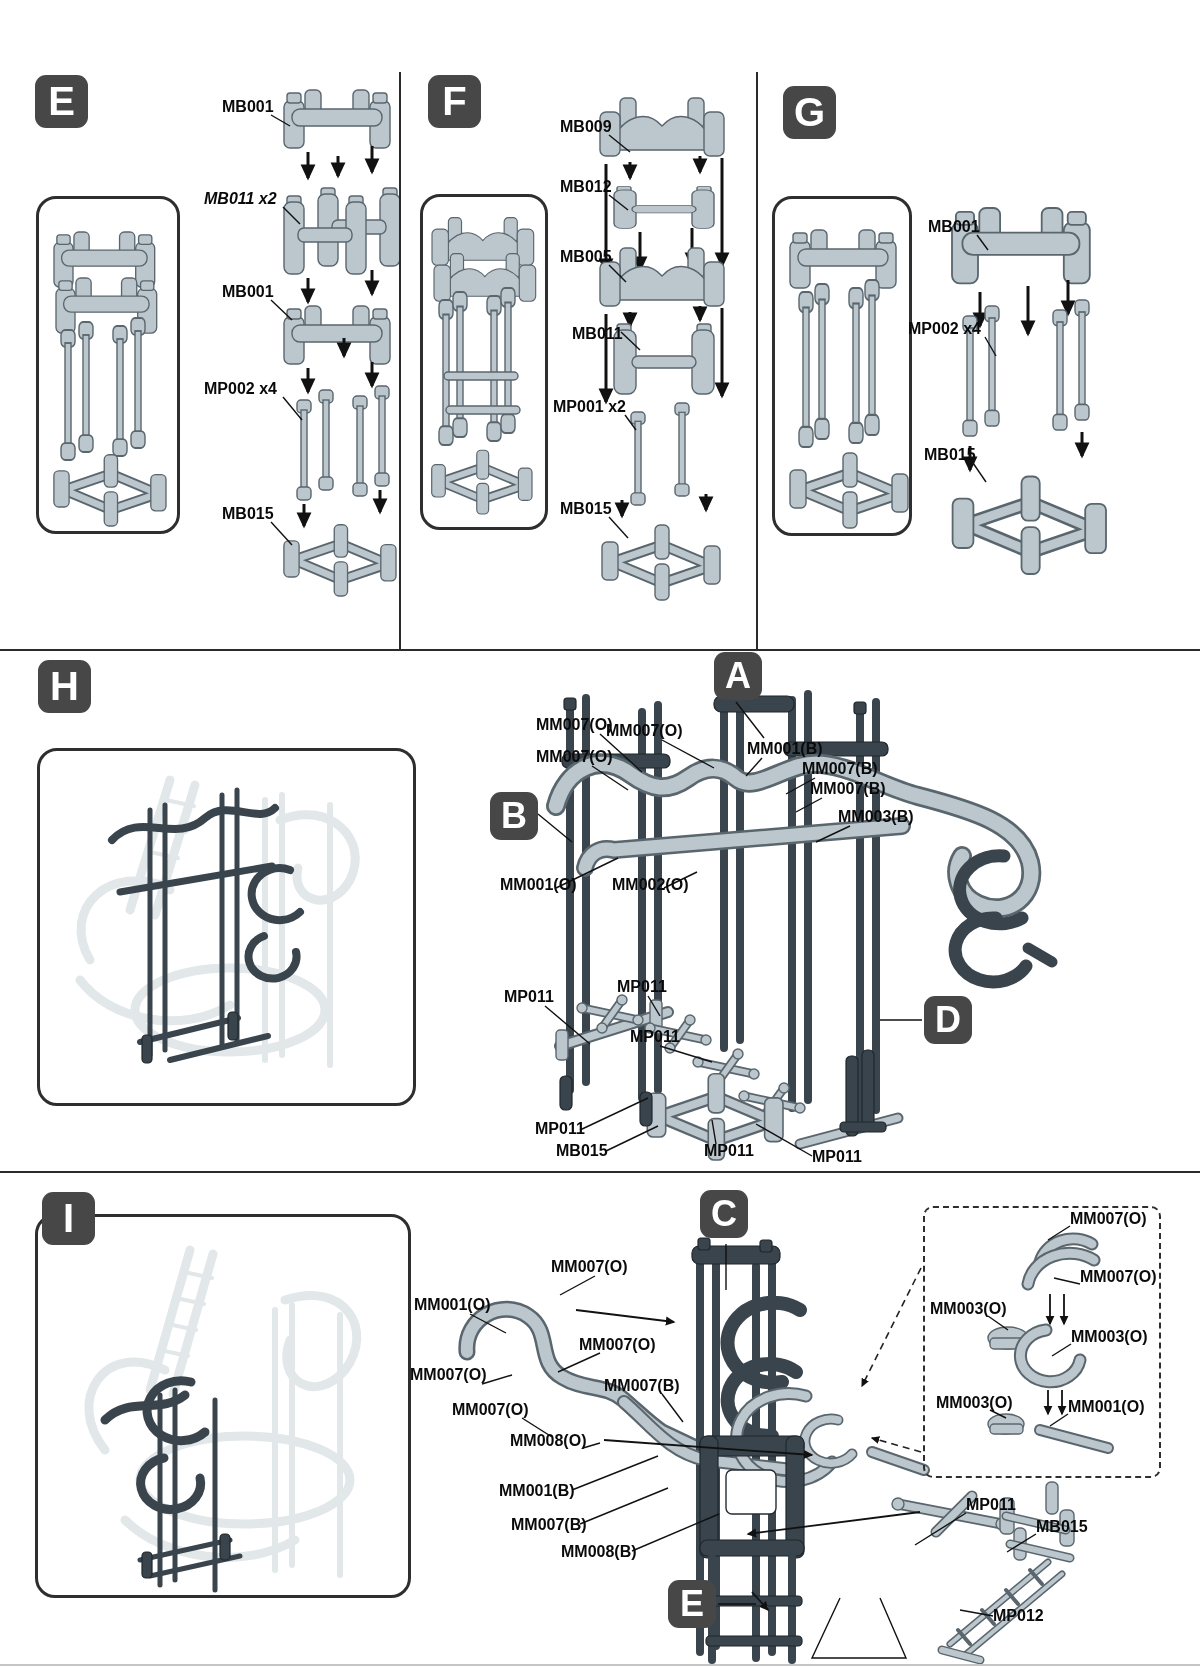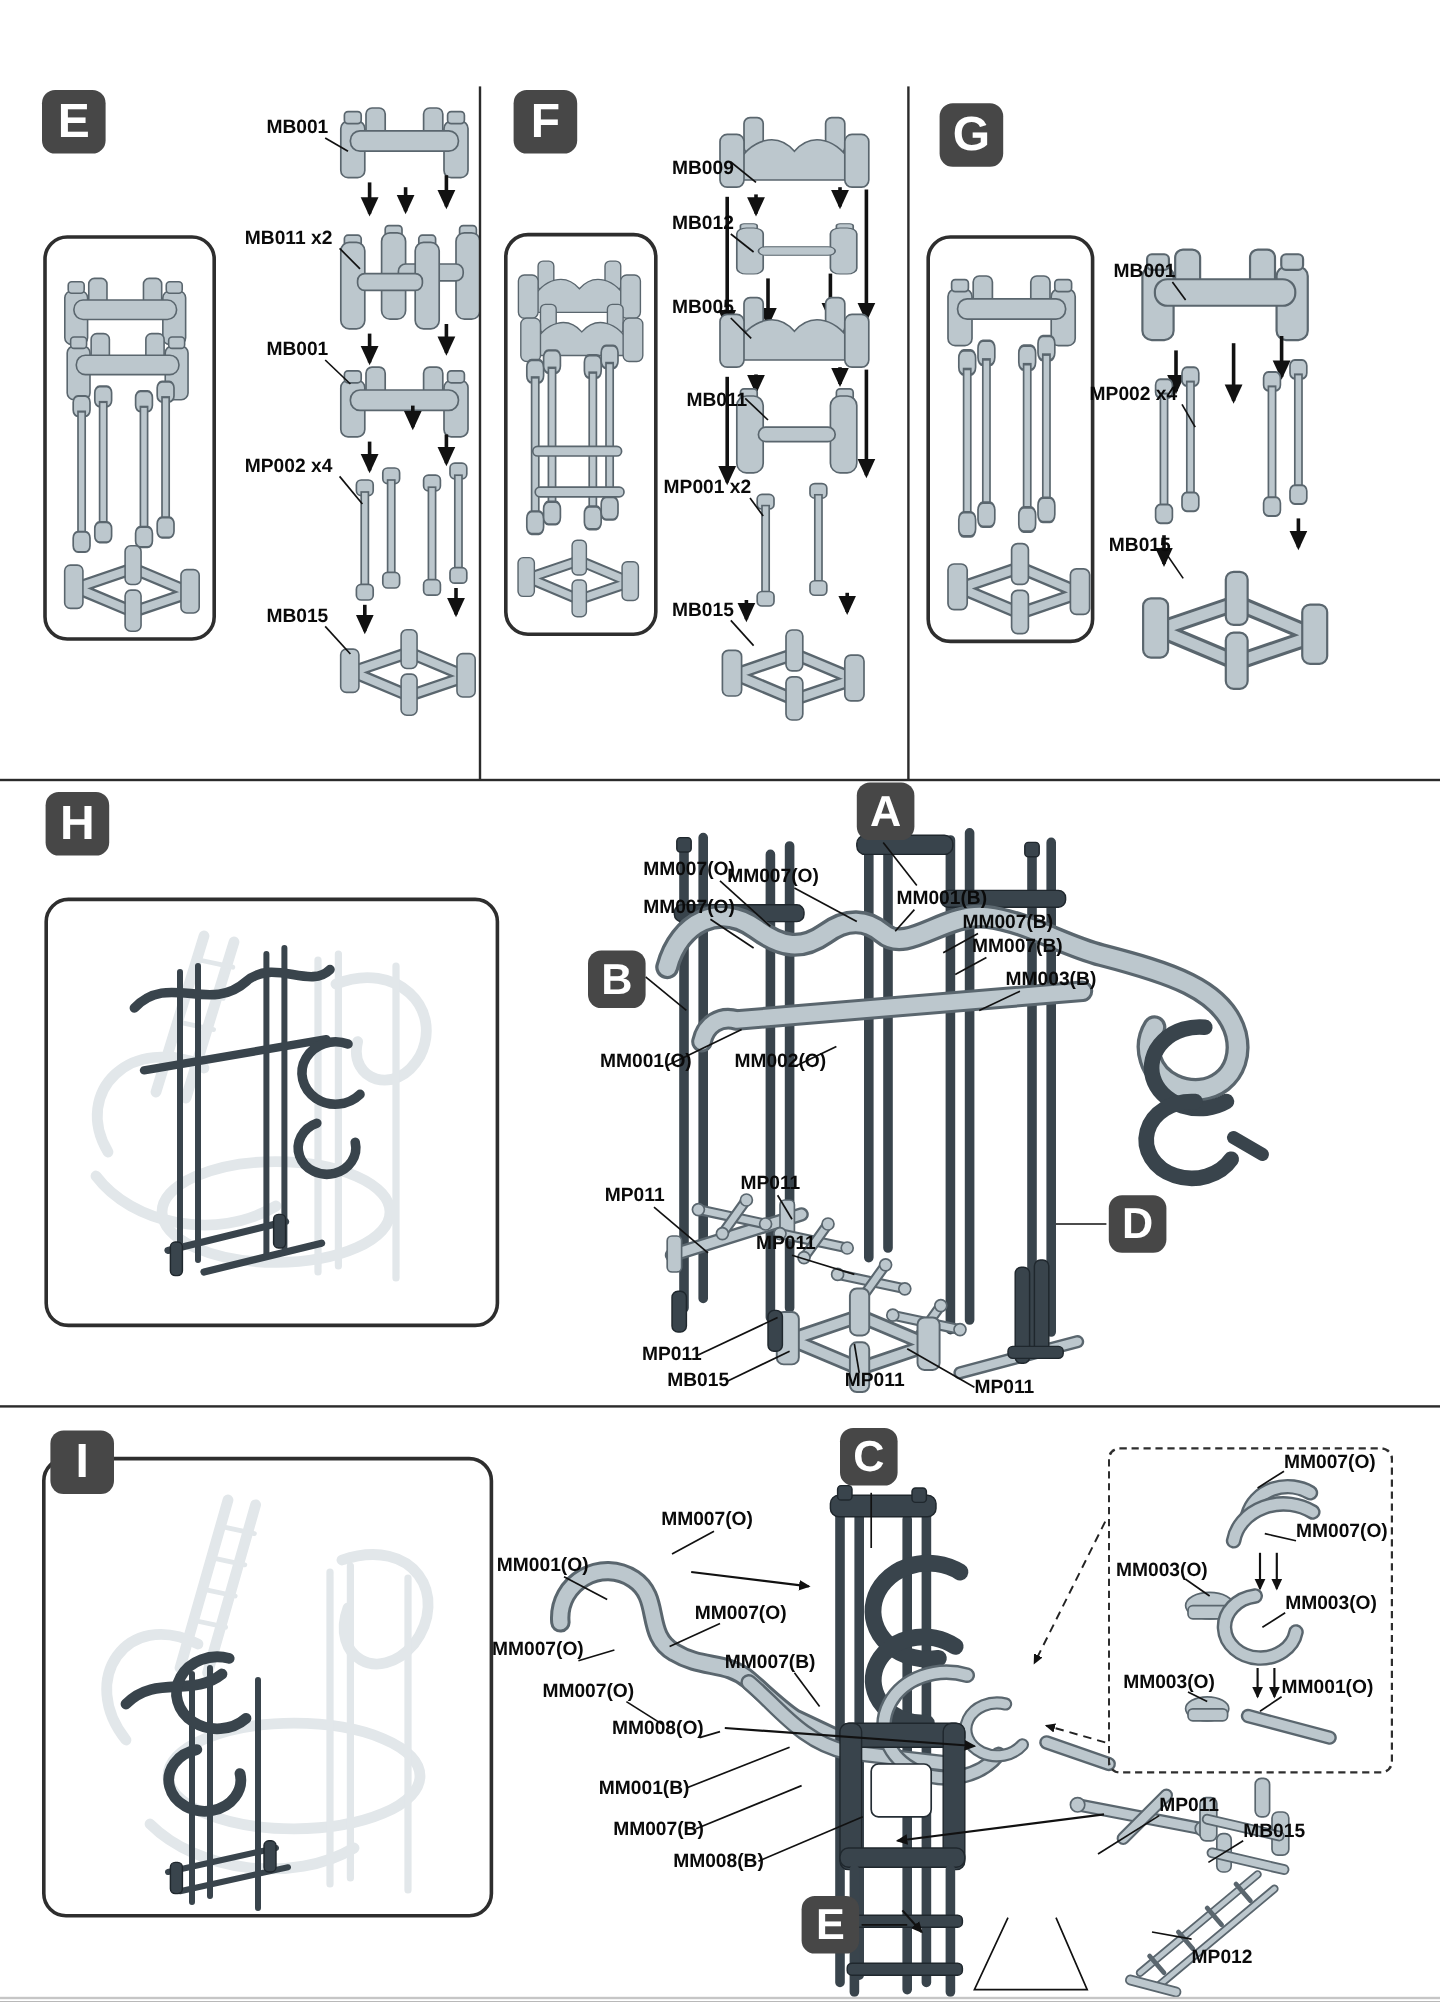--- a/index.html
+++ b/index.html
@@ -427,26 +427,26 @@
   <div class="badge big" style="left:783px;top:86px;">G</div>
   <div class="badge big" style="left:38px;top:660px;">H</div>
   <div class="badge big" style="left:42px;top:1192px;">I</div>
   <div class="badge small" style="left:714px;top:652px;">A</div>
   <div class="badge small" style="left:490px;top:792px;">B</div>
   <div class="badge small" style="left:924px;top:996px;">D</div>
   <div class="badge small" style="left:700px;top:1190px;">C</div>
   <div class="badge small" style="left:668px;top:1580px;">E</div>
 
   <div class="plabel" style="left:222px;top:98px;">MB001</div>
-  <div class="plabel" style="left:204px;top:190px;">MB011 x2</div>
+  <div class="plabel" style="left:204px;top:190px;font-style:italic;">MB011 x2</div>
   <div class="plabel" style="left:222px;top:283px;">MB001</div>
   <div class="plabel" style="left:204px;top:380px;">MP002 x4</div>
   <div class="plabel" style="left:222px;top:505px;">MB015</div>
 
-  <div class="plabel" style="left:560px;top:132px;">MB009</div>
+  <div class="plabel" style="left:560px;top:118px;">MB009</div>
   <div class="plabel" style="left:560px;top:178px;">MB012</div>
   <div class="plabel" style="left:560px;top:248px;">MB005</div>
   <div class="plabel" style="left:572px;top:325px;">MB011</div>
   <div class="plabel" style="left:553px;top:398px;">MP001 x2</div>
   <div class="plabel" style="left:560px;top:500px;">MB015</div>
 
   <div class="plabel" style="left:928px;top:218px;">MB001</div>
   <div class="plabel" style="left:908px;top:320px;">MP002 x4</div>
   <div class="plabel" style="left:924px;top:446px;">MB015</div>
 
@@ -472,21 +472,21 @@
   <div class="plabel" style="left:579px;top:1336px;">MM007(O)</div>
   <div class="plabel" style="left:410px;top:1366px;">MM007(O)</div>
   <div class="plabel" style="left:604px;top:1377px;">MM007(B)</div>
   <div class="plabel" style="left:452px;top:1401px;">MM007(O)</div>
   <div class="plabel" style="left:510px;top:1432px;">MM008(O)</div>
   <div class="plabel" style="left:499px;top:1482px;">MM001(B)</div>
   <div class="plabel" style="left:511px;top:1516px;">MM007(B)</div>
   <div class="plabel" style="left:561px;top:1543px;">MM008(B)</div>
   <div class="plabel" style="left:966px;top:1496px;">MP011</div>
   <div class="plabel" style="left:1036px;top:1518px;">MB015</div>
-  <div class="plabel" style="left:993px;top:1607px;margin-top:16px;">MP012</div>
+  <div class="plabel" style="left:993px;top:1607px;">MP012</div>
 
   <div class="plabel" style="left:1070px;top:1210px;">MM007(O)</div>
   <div class="plabel" style="left:1080px;top:1268px;">MM007(O)</div>
   <div class="plabel" style="left:930px;top:1300px;">MM003(O)</div>
   <div class="plabel" style="left:1071px;top:1328px;">MM003(O)</div>
   <div class="plabel" style="left:936px;top:1394px;">MM003(O)</div>
   <div class="plabel" style="left:1068px;top:1398px;">MM001(O)</div>
 
 </div>
 

